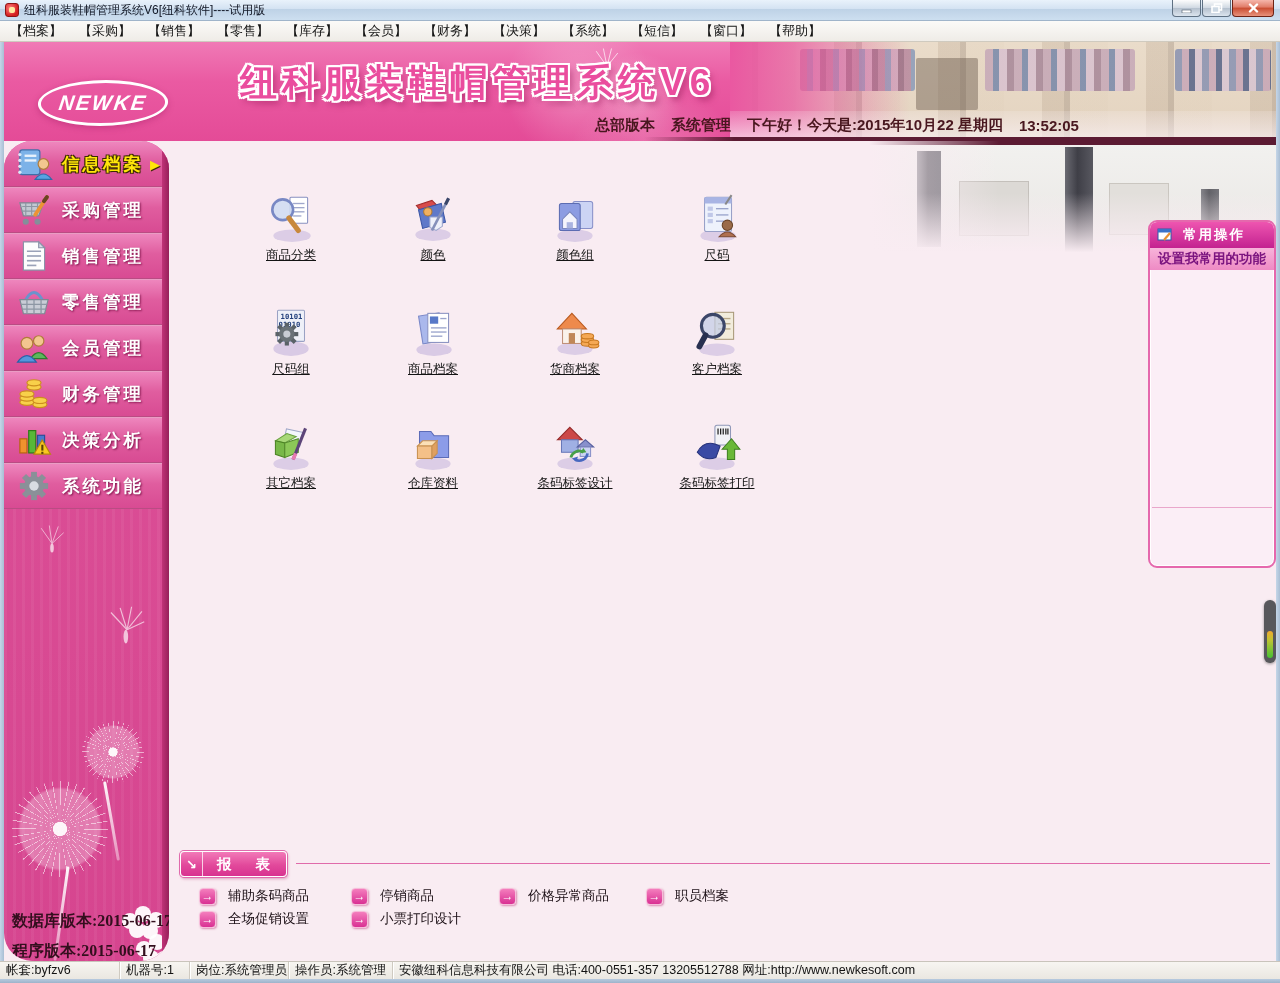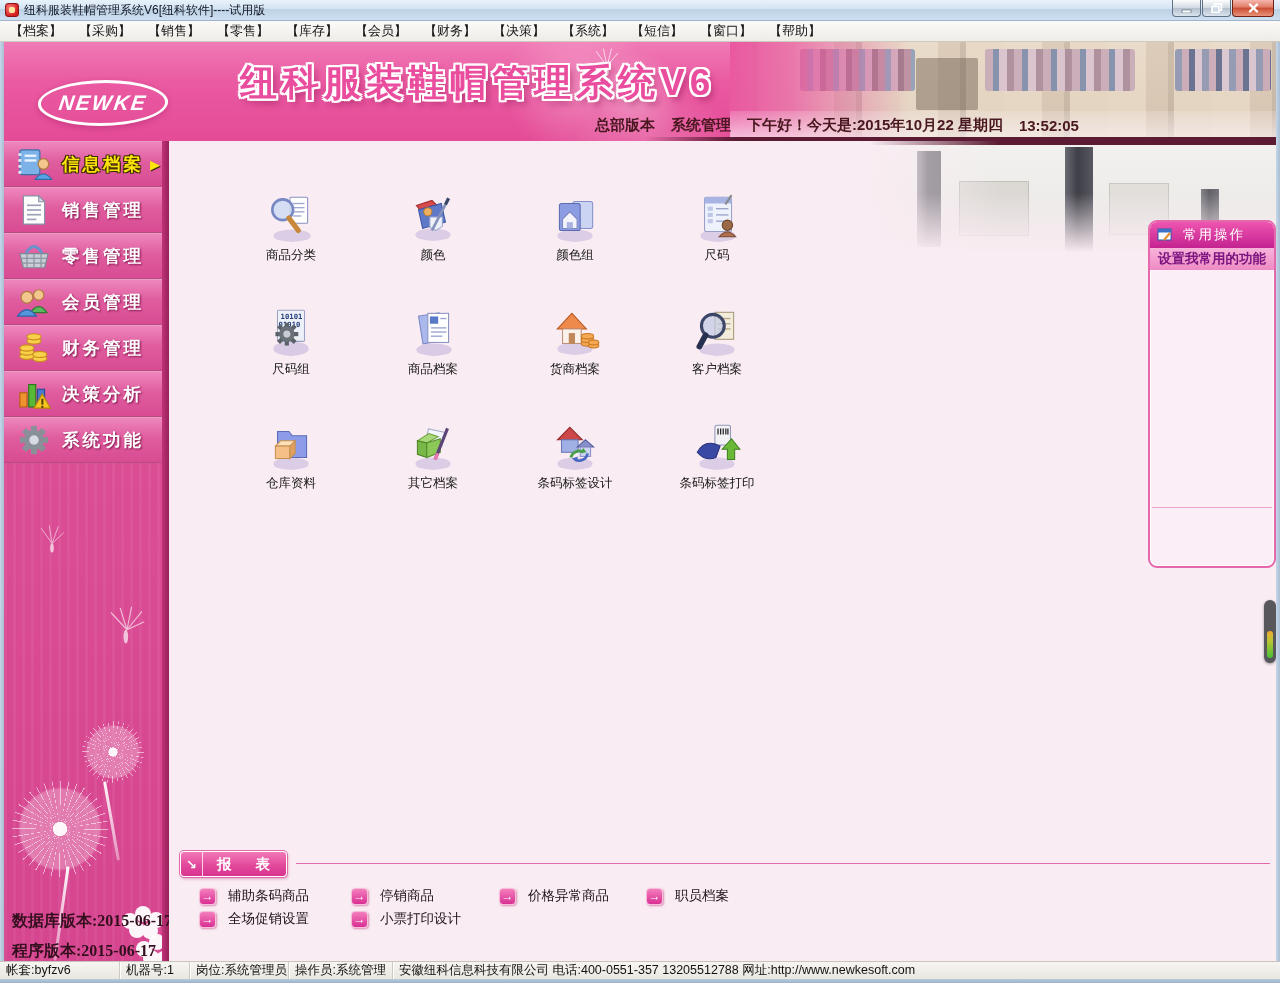--- a/index.html
+++ b/index.html
@@ -64,21 +64,21 @@
     font-size:15px;font-weight:600;color:#49171f;white-space:nowrap;z-index:5;}
   .banner-status .seg{margin-right:16px;}
   .banner-darkedge{position:absolute;left:640px;bottom:0;width:632px;height:4px;
     background:linear-gradient(90deg,rgba(92,27,51,0),#5c1b33 90px);}
   .seedg{position:absolute;opacity:.75;}
 
   
   .sidebar{position:absolute;left:4px;top:141px;width:165px;height:820px;overflow:hidden;
     background:
       repeating-linear-gradient(90deg,rgba(255,255,255,.05) 0 3px,rgba(0,0,0,0) 3px 9px),
-      linear-gradient(180deg,#dd5299,#d6458f);}
+      linear-gradient(180deg,#dd5299,#d6458f); border-radius: 28px;}
   .sidebar::after{content:'';position:absolute;right:0;top:0;bottom:0;width:7px;
     background:linear-gradient(90deg,#c03378,#97205a);}
   .snav{position:relative;height:46px;display:flex;align-items:center;cursor:pointer;
     background:linear-gradient(180deg,#ee86bd 0%,#e05d9f 45%,#d84b93 100%);
     border-top:1px solid rgba(255,255,255,.45);border-bottom:1px solid rgba(135,20,75,.5);}
   .sicon{width:40px;height:36px;margin-left:10px;display:flex;align-items:center;justify-content:center;}
   .slbl{font-size:17.5px;font-weight:bold;color:#fff;letter-spacing:3px;margin-left:8px;
     text-shadow:1px 1px 2px rgba(110,8,60,.85);}
   .snav.active .slbl{color:#ffe60a;
     text-shadow:-1px -1px 0 #3a2a00,1px -1px 0 #3a2a00,-1px 1px 0 #3a2a00,1px 1px 0 #3a2a00;}
@@ -98,28 +98,28 @@
   .mallphoto{position:absolute;left:700px;top:0;width:407px;height:116px;
     background:linear-gradient(180deg,#5c1b33 0,#5c1b33 4px,#f2f1ef 4px,#e8e6e3 100%);}
   .pillar{position:absolute;background:linear-gradient(90deg,#6a6a72,#3f3f47 45%,#585860);}
   .mallfade{position:absolute;left:0;top:0;width:100%;height:100%;
     background:linear-gradient(90deg,#f9ecf2 0,rgba(249,236,242,0) 130px),
                linear-gradient(180deg,rgba(249,236,242,0) 45%,#f9ecf2 96%);}
 
   .grid{position:absolute;left:51px;top:49px;display:grid;grid-template-columns:repeat(4,142px);grid-auto-rows:114px;}
   .cell{display:flex;flex-direction:column;align-items:center;cursor:pointer;}
   .cell svg{width:54px;height:54px;}
-  .clbl{margin-top:3px;font-size:12.5px;color:#141414;white-space:nowrap;}
+  .clbl{margin-top:3px;font-size:12.5px;color:#141414;white-space:nowrap;text-decoration:underline;}
 
   
   .qpanel{position:absolute;left:979px;top:79px;width:128px;height:348px;
     border:2px solid #e568ad;border-radius:9px;background:#fbeef6;overflow:hidden;
     box-shadow:inset 0 0 0 1px #fff;z-index:8;}
   .qhead{height:26px;background:linear-gradient(180deg,#ee55b0,#c32290);display:flex;align-items:center;
-    color:#fff;font-weight:normal;font-size:13.5px;letter-spacing:2px;border-radius:6px 6px 0 0;}
+    color:#fff;font-weight:bold;font-size:13.5px;letter-spacing:2px;border-radius:6px 6px 0 0;}
   .qhead svg{margin:0 10px 0 7px;}
   .qitem{height:22px;background:linear-gradient(180deg,#f7b4da,#ee8ac4);display:flex;align-items:center;
     justify-content:center;color:#7c1580;font-size:13.5px;font-weight:600;cursor:pointer;white-space:nowrap;}
   .qsep{position:absolute;left:2px;right:2px;top:285px;height:1px;background:#e9a7cb;}
 
   
   .pill{position:absolute;left:1095px;top:459px;width:12px;height:63px;border-radius:7px;background:#58585c;
     box-shadow:0 1px 3px rgba(0,0,0,.4);}
   .pill i{position:absolute;left:3px;bottom:5px;width:6px;height:27px;border-radius:4px;
     background:linear-gradient(180deg,#f2a92e,#bcc433 35%,#47c133);}
@@ -238,20 +238,33 @@
               <circle cx="5" cy="24" r="1.4"></circle>
             </g>
             <rect x="9" y="9" width="10" height="2" fill="#e8f2fc"></rect>
             <rect x="9" y="13" width="10" height="2" fill="#e8f2fc"></rect>
             <circle cx="25" cy="17" r="4.5" fill="#f3c68f" stroke="#b07c3a"></circle>
             <path d="M18 30 q7 -9 14 0 Z" fill="#57a3e3" stroke="#2f6ca8"></path>
           </svg>
       </span>
       <span class="slbl">信息档案</span>
       <span class="sarrow">▶</span>
+    </div>
+    <div class="snav">
+      <span class="sicon">
+        <svg viewBox="0 0 34 34">
+            <path d="M5 11 h20 l-4 11 h-13 Z" fill="#c3c9d2" stroke="#7e8894"></path>
+            <path d="M7 14 h16 M6.5 18 h16 M10 11 v11 M15 11 v11 M20 11 v11" stroke="#8d97a4" stroke-width="1" fill="none"></path>
+            <circle cx="10" cy="27" r="2.6" fill="#848e9a"></circle>
+            <circle cx="20" cy="27" r="2.6" fill="#848e9a"></circle>
+            <line x1="28" y1="6" x2="18" y2="21" stroke="#ec9334" stroke-width="3.2" stroke-linecap="round"></line>
+            <line x1="28" y1="6" x2="25.5" y2="9.5" stroke="#6a4322" stroke-width="3.4" stroke-linecap="round"></line>
+          </svg>
+      </span>
+      <span class="slbl">采购管理</span>
     </div>
     <div class="snav">
       <span class="sicon">
         <svg viewBox="0 0 34 34">
             <path d="M8 5 h13 l5 5 v19 h-18 Z" fill="#fdfdfd" stroke="#8b93a8"></path>
             <path d="M21 5 l5 5 h-5 Z" fill="#d7dce8" stroke="#8b93a8"></path>
             <g stroke="#9aa2b8" stroke-width="1.4">
               <line x1="11" y1="13" x2="23" y2="13"></line>
               <line x1="11" y1="17" x2="23" y2="17"></line>
               <line x1="11" y1="21" x2="23" y2="21"></line>
@@ -488,38 +501,38 @@
             </g>
             <circle cx="22" cy="21" r="11" fill="#c2cce6" fill-opacity=".7" stroke="#3c4668" stroke-width="3"></circle>
             <line x1="15" y1="30" x2="9" y2="41" stroke="#283050" stroke-width="5.5" stroke-linecap="round"></line>
           </svg>
         <span class="clbl">客户档案</span>
       </div>
 
       <div class="cell">
         <svg viewBox="0 0 52 52">
             <ellipse cx="26" cy="44" rx="17" ry="6" fill="#b9a8d8" opacity=".45"></ellipse>
-            <path d="M13 13 h11 l3 4 h14 v21 h-28 Z" fill="#8c9ce8" stroke="#5c6cb8"></path>
-            <path d="M11 27 l5 -5 h14 l-5 5 Z" fill="#fbe0b8" stroke="#c89050"></path>
-            <rect x="11" y="27" width="14" height="12" fill="#f4c088" stroke="#c89050"></rect>
-            <path d="M25 27 l5 -5 v12 l-5 5 Z" fill="#e0a060" stroke="#c89050"></path>
-          </svg>
-        <span class="clbl">仓库资料</span>
-      </div>
-      <div class="cell">
-        <svg viewBox="0 0 52 52">
-            <ellipse cx="26" cy="44" rx="17" ry="6" fill="#b9a8d8" opacity=".45"></ellipse>
             <rect x="20" y="12" width="16" height="14" fill="#f4f6fc" stroke="#a0a8c8" transform="rotate(12 28 19)"></rect>
             <path d="M11 22 l11 -7 9 3 -11 6 Z" fill="#a8d878" stroke="#6aa040"></path>
             <path d="M11 22 l9 2 v14 l-9 -3 Z" fill="#78b848" stroke="#4c8424"></path>
             <path d="M20 24 l13 -4 v13 l-13 5 Z" fill="#8cc858" stroke="#548c2c"></path>
             <line x1="40" y1="10" x2="28" y2="40" stroke="#5c4478" stroke-width="3"></line>
             <line x1="28" y1="40" x2="30.5" y2="34" stroke="#e87ab0" stroke-width="3.4"></line>
           </svg>
         <span class="clbl">其它档案</span>
+      </div>
+      <div class="cell">
+        <svg viewBox="0 0 52 52">
+            <ellipse cx="26" cy="44" rx="17" ry="6" fill="#b9a8d8" opacity=".45"></ellipse>
+            <path d="M13 13 h11 l3 4 h14 v21 h-28 Z" fill="#8c9ce8" stroke="#5c6cb8"></path>
+            <path d="M11 27 l5 -5 h14 l-5 5 Z" fill="#fbe0b8" stroke="#c89050"></path>
+            <rect x="11" y="27" width="14" height="12" fill="#f4c088" stroke="#c89050"></rect>
+            <path d="M25 27 l5 -5 v12 l-5 5 Z" fill="#e0a060" stroke="#c89050"></path>
+          </svg>
+        <span class="clbl">仓库资料</span>
       </div>
       <div class="cell">
         <svg viewBox="0 0 52 52">
             <ellipse cx="26" cy="44" rx="17" ry="6" fill="#b9a8d8" opacity=".45"></ellipse>
             <path d="M9 21 L21 9 L33 21 Z" fill="#cc4848" stroke="#962c2c"></path>
             <rect x="13" y="21" width="16" height="12" fill="#a0b0e4" stroke="#6878b8"></rect>
             <path d="M28 28 L36 21 L44 28 Z" fill="#8890cc" stroke="#5860a0"></path>
             <rect x="31" y="28" width="10" height="9" fill="#ccd4f4" stroke="#8890c8"></rect>
             <path d="M22 38 a8 8 0 0 1 12 -5" fill="none" stroke="#48a048" stroke-width="2.6"></path>
             <path d="M34 29 l3 4 -6 1 Z" fill="#48a048"></path>

